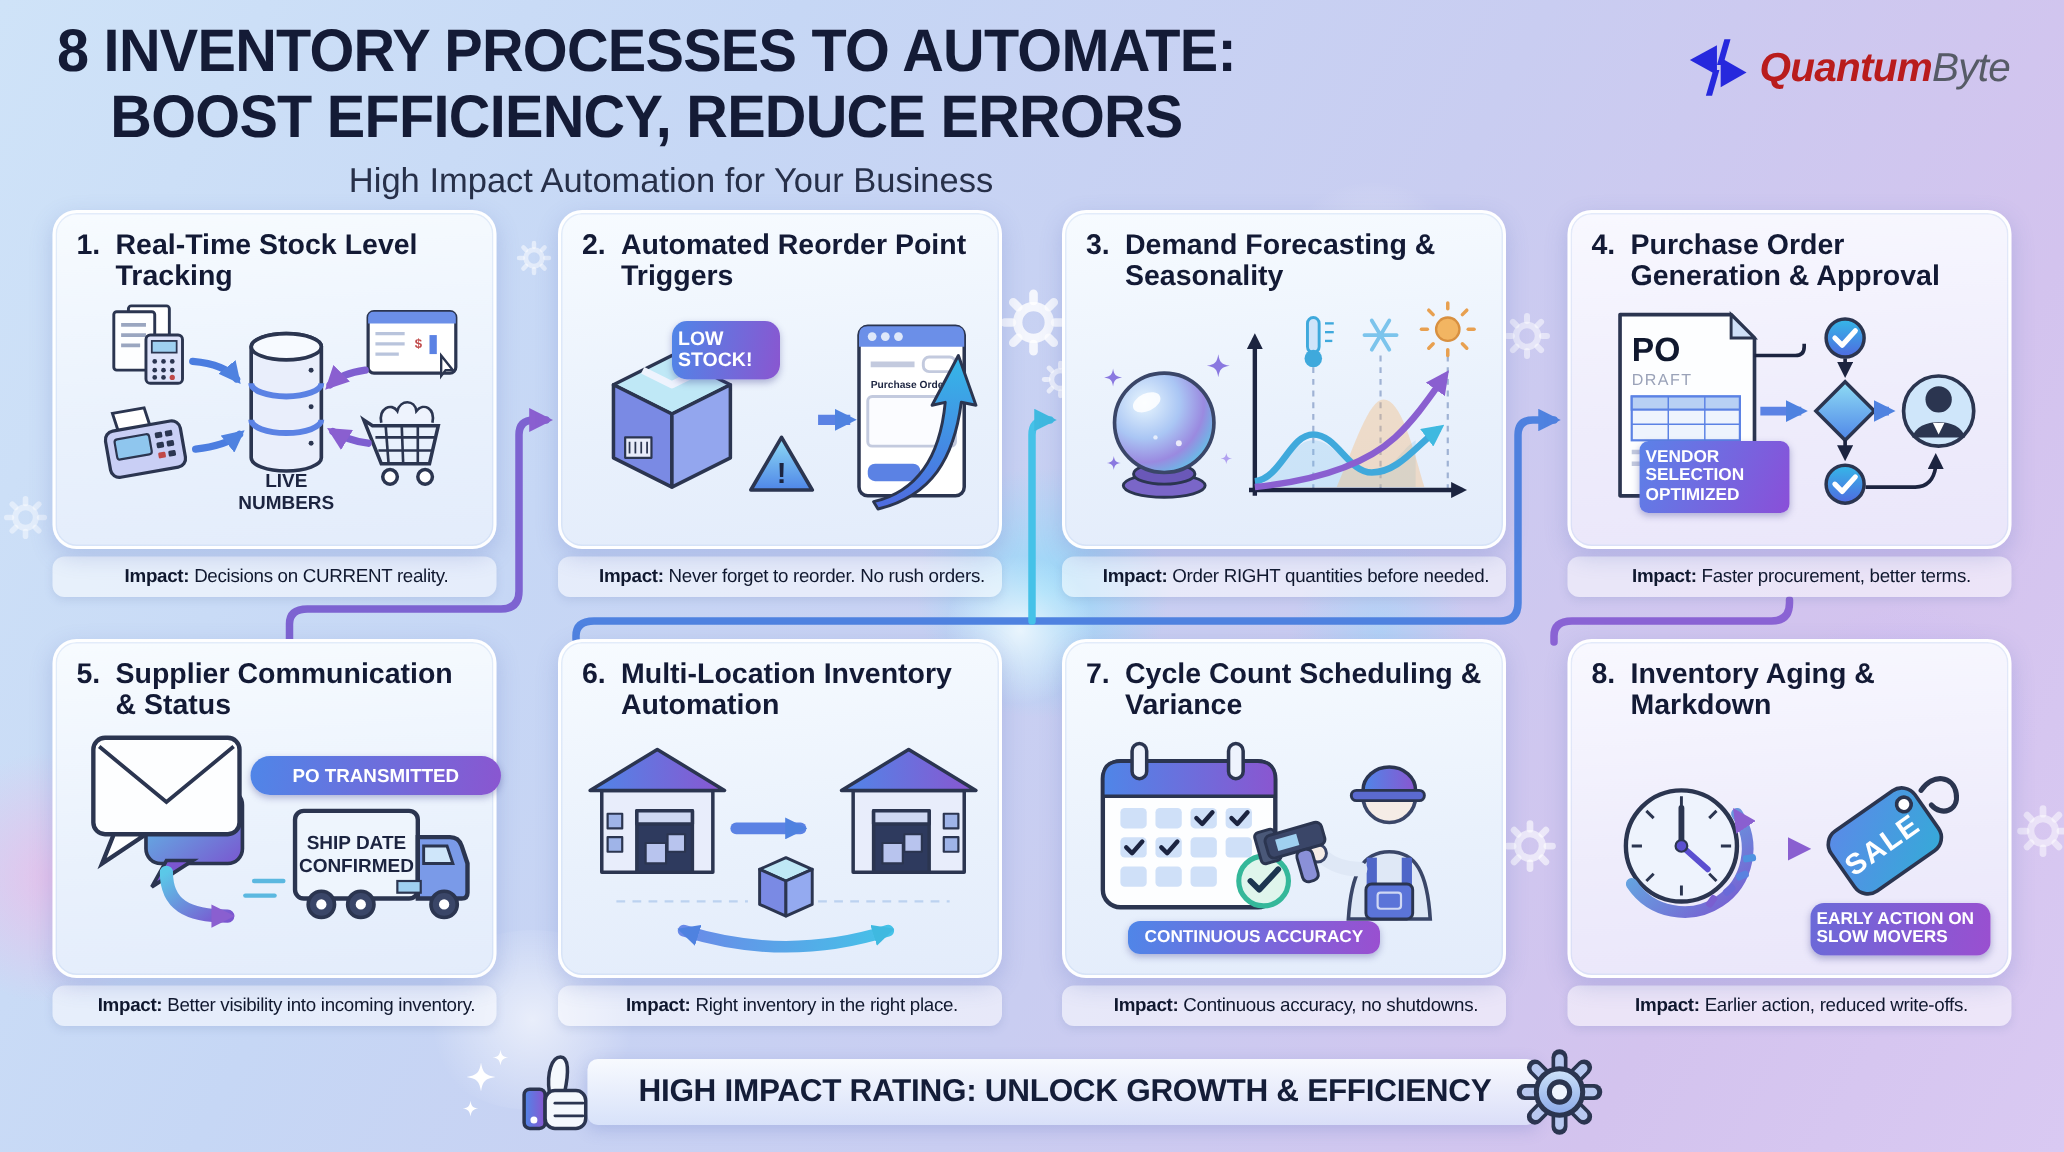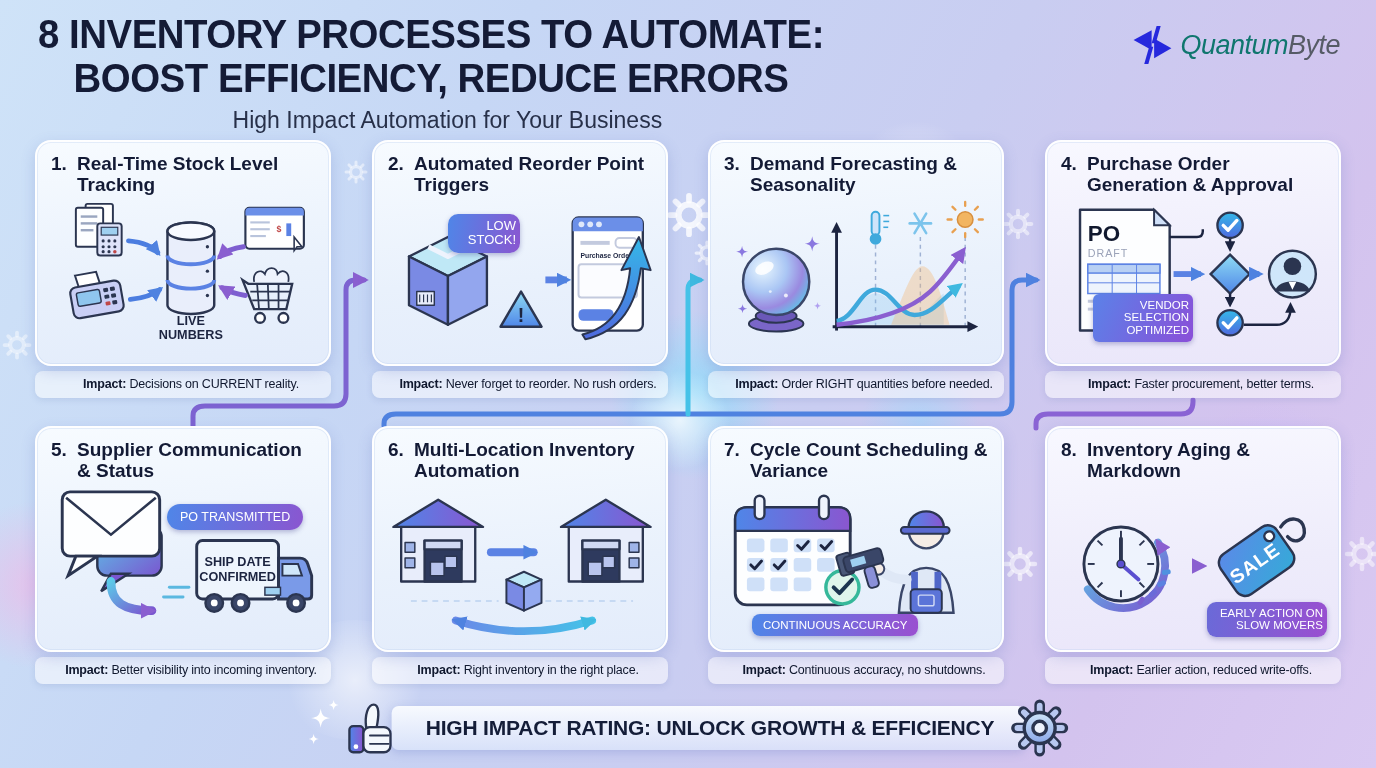--- a/index.html
+++ b/index.html
@@ -8,40 +8,40 @@
     background:linear-gradient(118deg,#cfe3f8 0%,#c6d7f5 30%,#c9cdf1 58%,#d3c3ee 82%,#d9c9f2 100%);}
   .glow{position:absolute;border-radius:50%;pointer-events:none;z-index:0;}
   #deco-svg{position:absolute;left:0;top:0;z-index:1;pointer-events:none;}
   
   .hdr{position:absolute;left:38px;top:12px;z-index:2;text-align:center;}
   .hdr .t{font-size:40px;font-weight:bold;color:#141b36;line-height:1.1;
     letter-spacing:-.5px;transform:scaleX(.96);transform-origin:left;white-space:nowrap;}
   .hdr .s{font-size:23px;color:#273049;margin-top:7px;}
   .logo{position:absolute;right:36px;top:22px;display:flex;align-items:center;gap:7px;z-index:2;}
   .logo .nm{font-size:27px;font-style:italic;letter-spacing:-.5px;}
-  .logo .nm b{color:#0f766e;font-weight:normal;}
+  .logo .nm b{color:#b91c1c;font-weight:bold;}
   .logo .nm span{color:#565b66;font-weight:normal;}
   
   .block{position:absolute;width:296px;z-index:2;}
   .card{height:226px;border-radius:16px;box-sizing:border-box;position:relative;
     background:linear-gradient(175deg,#f7fbff 0%,#e9f1fc 60%,#e3ecfb 100%);
     border:2px solid rgba(255,255,255,.95);
     box-shadow:0 5px 14px rgba(90,110,190,.25), inset 0 0 0 1px rgba(190,210,240,.35);
     padding:11px 12px 6px 14px;}
   .card.tint{background:linear-gradient(175deg,#f8f8ff 0%,#eeecfb 60%,#eae6fa 100%);}
   .ctitle{display:flex;font-size:19px;font-weight:bold;color:#131a35;line-height:1.12;}
   .ctitle .num{width:26px;flex:none;}
   .illus{position:relative;height:152px;margin-top:4px;}
   .illus svg{position:absolute;left:0;top:0;}
   .caption{margin-top:5px;height:27px;line-height:27px;border-radius:8px;text-align:center;
     background:rgba(255,255,255,.55);box-shadow:0 2px 6px rgba(100,120,180,.18);
     font-size:12.5px;color:#10182e;letter-spacing:-.2px;white-space:nowrap;padding-left:16px;}
   .caption b{font-weight:bold;}
   
-  .badge{position:absolute;color:#fff;font-weight:normal;text-align:right;
+  .badge{position:absolute;color:#fff;font-weight:bold;text-align:left;
     background:linear-gradient(100deg,#4f86e8,#8a56d0);border-radius:10px;
     box-shadow:0 2px 5px rgba(60,60,140,.35);line-height:1.12;z-index:3;}
   
   .banner{position:absolute;left:50%;top:699px;transform:translateX(-50%);
     display:flex;align-items:center;z-index:2;}
   .banner .bar{background:linear-gradient(180deg,rgba(250,252,255,.95),rgba(222,232,252,.72));
     border-radius:7px;padding:10px 30px 10px 34px;font-size:21px;font-weight:bold;color:#141d38;
     box-shadow:0 3px 10px rgba(90,110,190,.25);white-space:nowrap;letter-spacing:-.2px;}
   .svgt{font-family:"Liberation Sans",sans-serif;}
 </style>
@@ -475,21 +475,21 @@
           <circle cx="164" cy="120" r="9" fill="#3a4668" stroke="#2b3550" stroke-width="2.5"></circle>
             <circle cx="164" cy="120" r="3.5" fill="#fff"></circle>
           <circle cx="191" cy="120" r="9" fill="#3a4668" stroke="#2b3550" stroke-width="2.5"></circle>
             <circle cx="191" cy="120" r="3.5" fill="#fff"></circle>
           <circle cx="248" cy="120" r="9" fill="#3a4668" stroke="#2b3550" stroke-width="2.5"></circle>
             <circle cx="248" cy="120" r="3.5" fill="#fff"></circle>
           <text x="188" y="82" text-anchor="middle" font-size="13" font-weight="bold" fill="#1c2440" class="svgt">SHIP DATE</text>
           <text x="188" y="98" text-anchor="middle" font-size="13" font-weight="bold" fill="#1c2440" class="svgt">CONFIRMED</text>
         </g>
       </svg>
-      <div class="badge" style="left:116px;top:18px;padding:6px 13px;font-size:12.5px;border-radius:15px;white-space:nowrap;">PO TRANSMITTED</div>
+      <div class="badge" style="left:116px;top:18px;padding:6px 28px;font-size:12.5px;border-radius:15px;white-space:nowrap;">PO TRANSMITTED</div>
     </div>
   </div>
   <div class="caption"><b>Impact:</b> <span>Better visibility into incoming inventory.</span></div>
 </div>
 
 <div class="block" style="left:372px;top:426px">
   <div class="card">
     <div class="ctitle">
         <span class="num">6.</span>
         <span>Multi-Location Inventory Automation</span>

